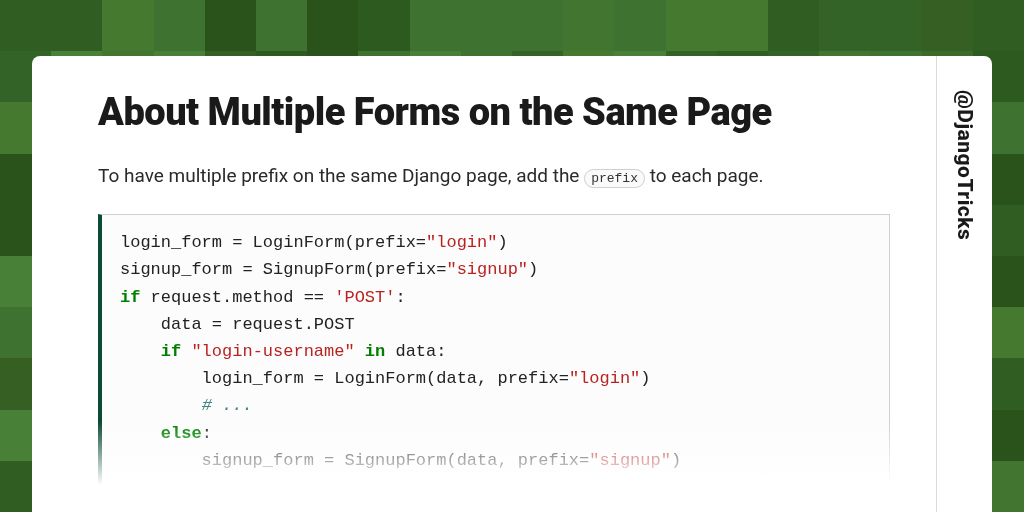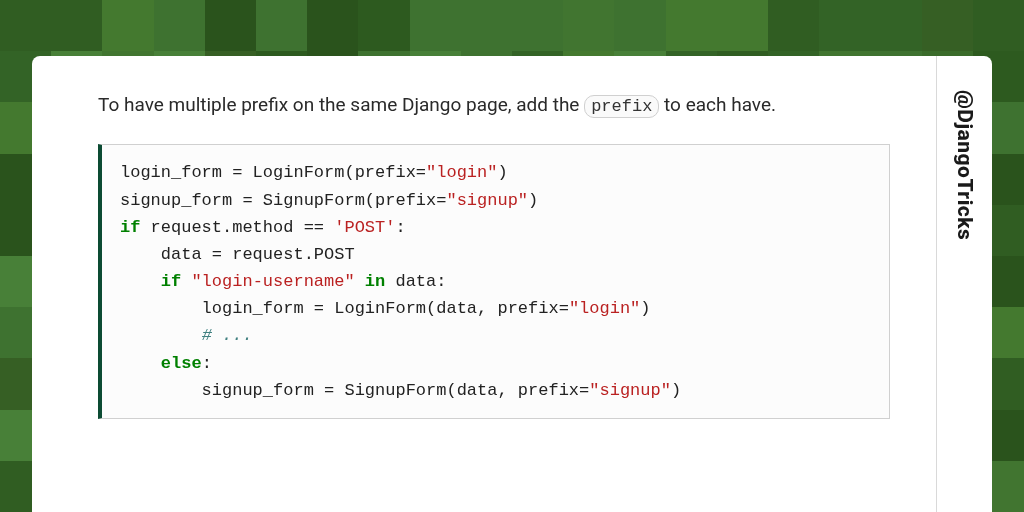--- a/index.html
+++ b/index.html
@@ -60,21 +60,21 @@
   }
   p.intro {
     font-size: 19px;
     line-height: 1.55;
     color: #2a2a2a;
     margin-bottom: 24px;
     max-width: 740px;
   }
   code.inline {
     font-family: "SFMono-Regular", Consolas, "Liberation Mono", Menlo, monospace;
-    font-size: 17px;
+    font-size: 13px;
     border: 1px solid #d0d0d0;
     padding: 1px 6px;
     border-radius: 10px;
     background: #fafafa;
     color: #333;
   }
   pre.codeblock {
     border: 1px solid #d0d0d0;
     border-left: 4px solid #0c4b33;
     background: #fcfcfc;
@@ -291,24 +291,25 @@
     <div style="background: rgb(45, 90, 31);"></div>
     <div style="background: rgb(68, 121, 47);"></div>
     <div style="background: rgb(65, 117, 48);"></div>
     <div style="background: rgb(48, 93, 34);"></div>
     <div style="background: rgb(62, 114, 48);"></div>
     <div style="background: rgb(65, 117, 48);"></div>
   </div>
 
 <div class="card">
   <div class="content">
+    <h1 class="title">About Multiple Forms on the Same Page</h1>
     <p class="intro">
       <span>To have multiple prefix on the same Django page, add the </span>
       <code class="inline">prefix</code>
-      <span> to each have.</span>
+      <span> to each page.</span>
     </p>
     <pre class="codeblock">login_form = LoginForm(prefix=<span class="tok-str">"login"</span>)
 signup_form = SignupForm(prefix=<span class="tok-str">"signup"</span>)
 <span class="tok-kw">if</span> request.method == <span class="tok-str">'POST'</span>:
     data = request.POST
     <span class="tok-kw">if</span> <span class="tok-str">"login-username"</span> <span class="tok-kw">in</span> data:
         login_form = LoginForm(data, prefix=<span class="tok-str">"login"</span>)
         <span class="tok-cm"># ...</span>
     <span class="tok-kw">else</span>:
         signup_form = SignupForm(data, prefix=<span class="tok-str">"signup"</span>)</pre>

